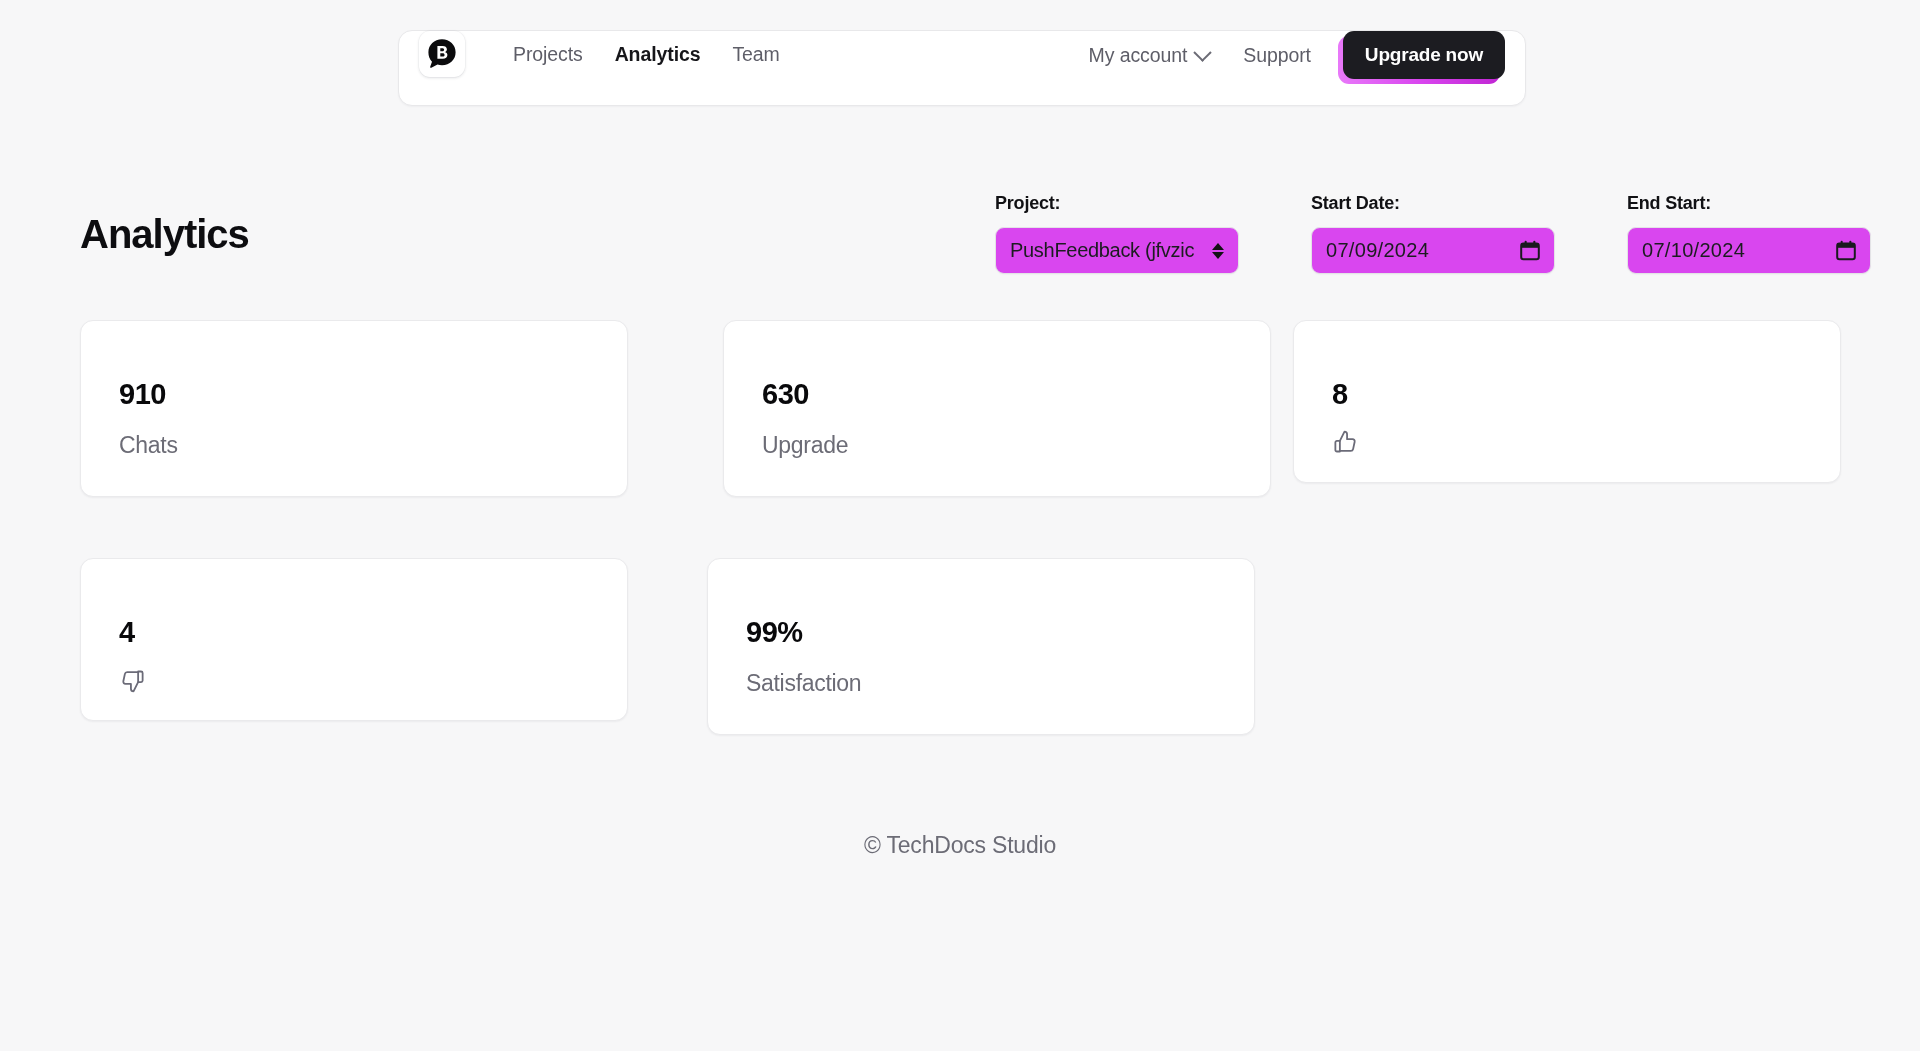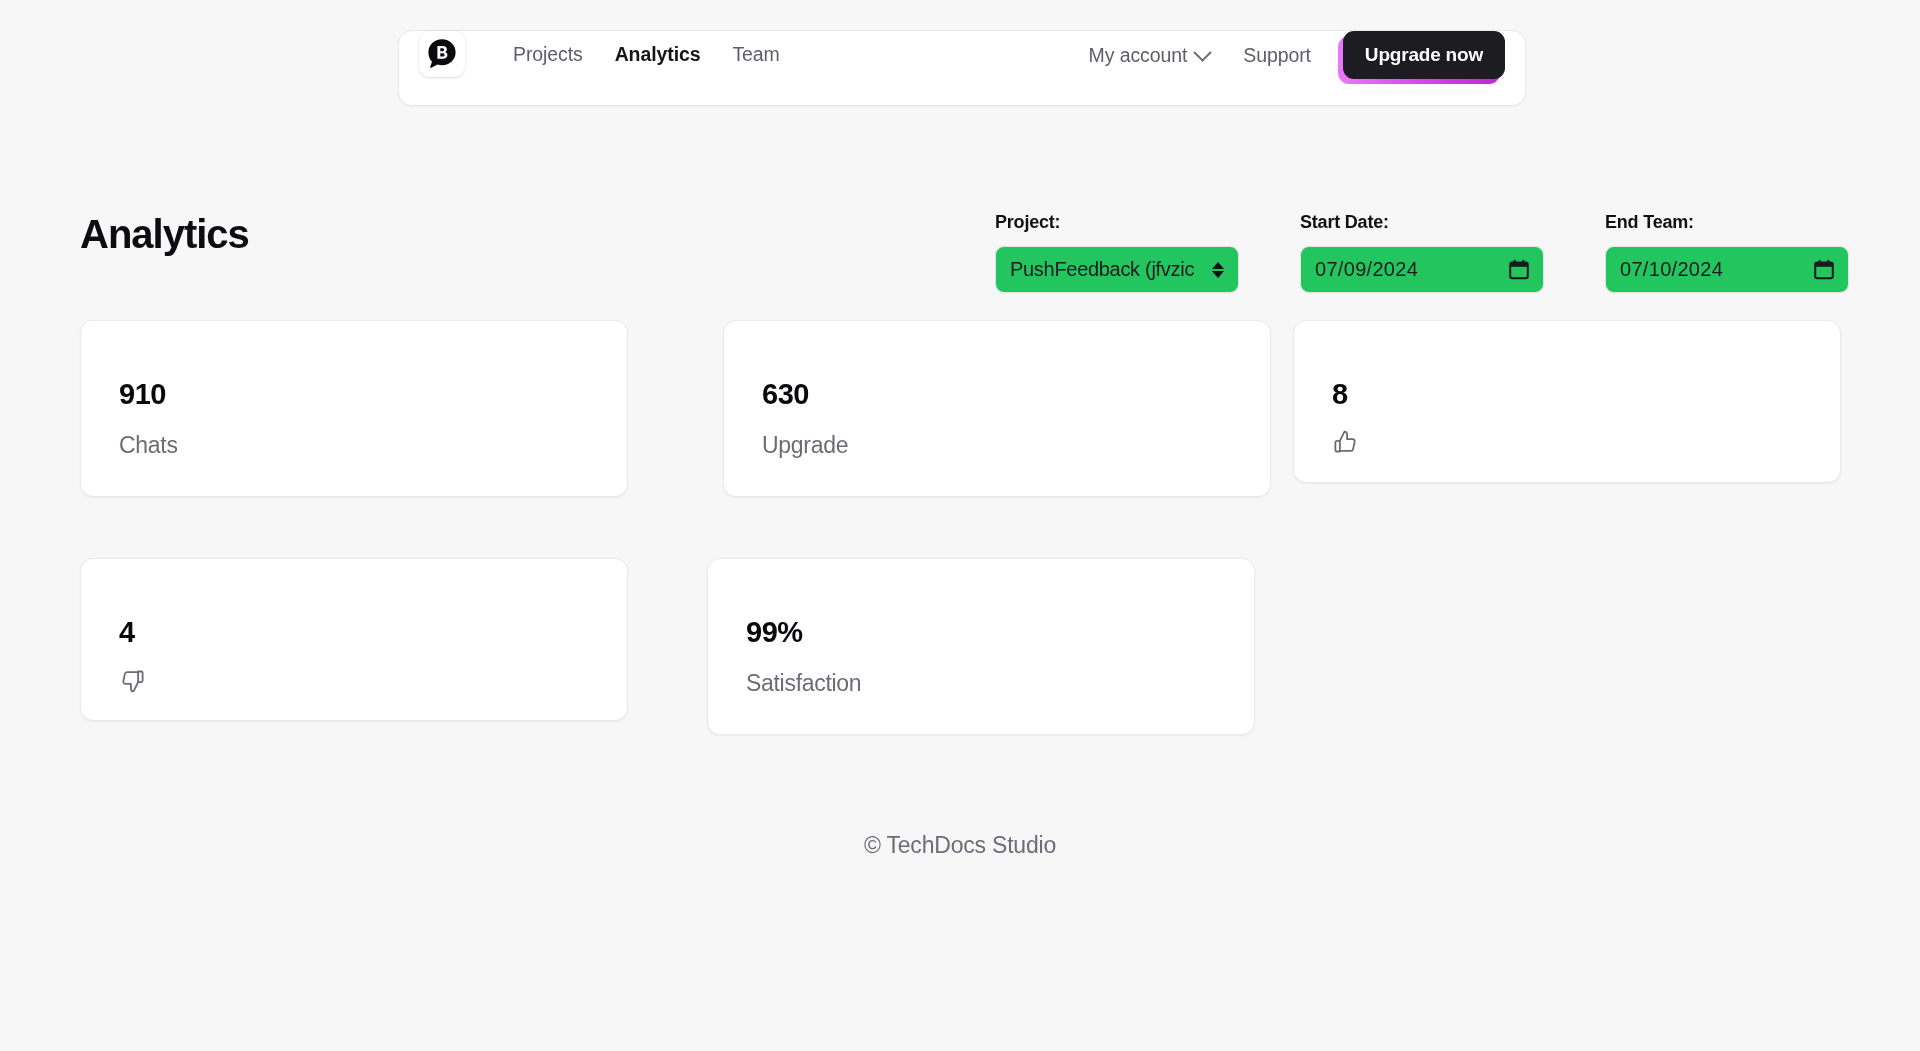--- a/index.html
+++ b/index.html
@@ -132,37 +132,37 @@
     left: 80px;
     top: 212px;
     font-size: 40px;
     font-weight: 700;
     color: #0d0d10;
     letter-spacing: -1px;
   }
 
   .filters {
     position: absolute;
-    top: 212px;
+    top: 193px;
     left: 995px;
     display: flex;
-    gap: 4px;
+    gap: 15px;
   }
   .filter-group { display: flex; flex-direction: column; }
   .filter-group + .filter-group { margin-left: 57px; }
   .filter-label {
     font-size: 18px;
     font-weight: 700;
     color: #111114;
     margin-bottom: 13px;
     letter-spacing: -0.2px;
   }
   .filter-control {
     height: 47px;
-    background: #22c55e;
+    background: #d946ef;
     border: 1px solid #e3e3e6;
     border-radius: 9px;
     display: flex;
     align-items: center;
     padding: 0 14px;
     box-shadow: 0 1px 1.5px rgba(16,24,40,0.03);
     font-size: 20px;
     color: #1c1c20;
     cursor: pointer;
     position: relative;
@@ -319,21 +319,21 @@
           <rect x="1.2" y="3.6" width="17.6" height="15.6" rx="2.2" fill="none" stroke="#1a1a1f" stroke-width="2"></rect>
           <rect x="1.2" y="3.6" width="17.6" height="4.2" fill="#1a1a1f"></rect>
           <rect x="4.6" y="0.8" width="2.1" height="4.4" rx="1" fill="#1a1a1f"></rect>
           <rect x="13.3" y="0.8" width="2.1" height="4.4" rx="1" fill="#1a1a1f"></rect>
         </svg>
       </span>
     </div>
   </div>
 
   <div class="filter-group">
-    <label class="filter-label">End Team:</label>
+    <label class="filter-label">End Start:</label>
     <div class="filter-control date-field">
       <span class="date-value">07/10/2024</span>
       <span class="cal-icon">
         <svg width="20" height="21" viewBox="0 0 20 21" aria-hidden="true">
           <rect x="1.2" y="3.6" width="17.6" height="15.6" rx="2.2" fill="none" stroke="#1a1a1f" stroke-width="2"></rect>
           <rect x="1.2" y="3.6" width="17.6" height="4.2" fill="#1a1a1f"></rect>
           <rect x="4.6" y="0.8" width="2.1" height="4.4" rx="1" fill="#1a1a1f"></rect>
           <rect x="13.3" y="0.8" width="2.1" height="4.4" rx="1" fill="#1a1a1f"></rect>
         </svg>
       </span>

